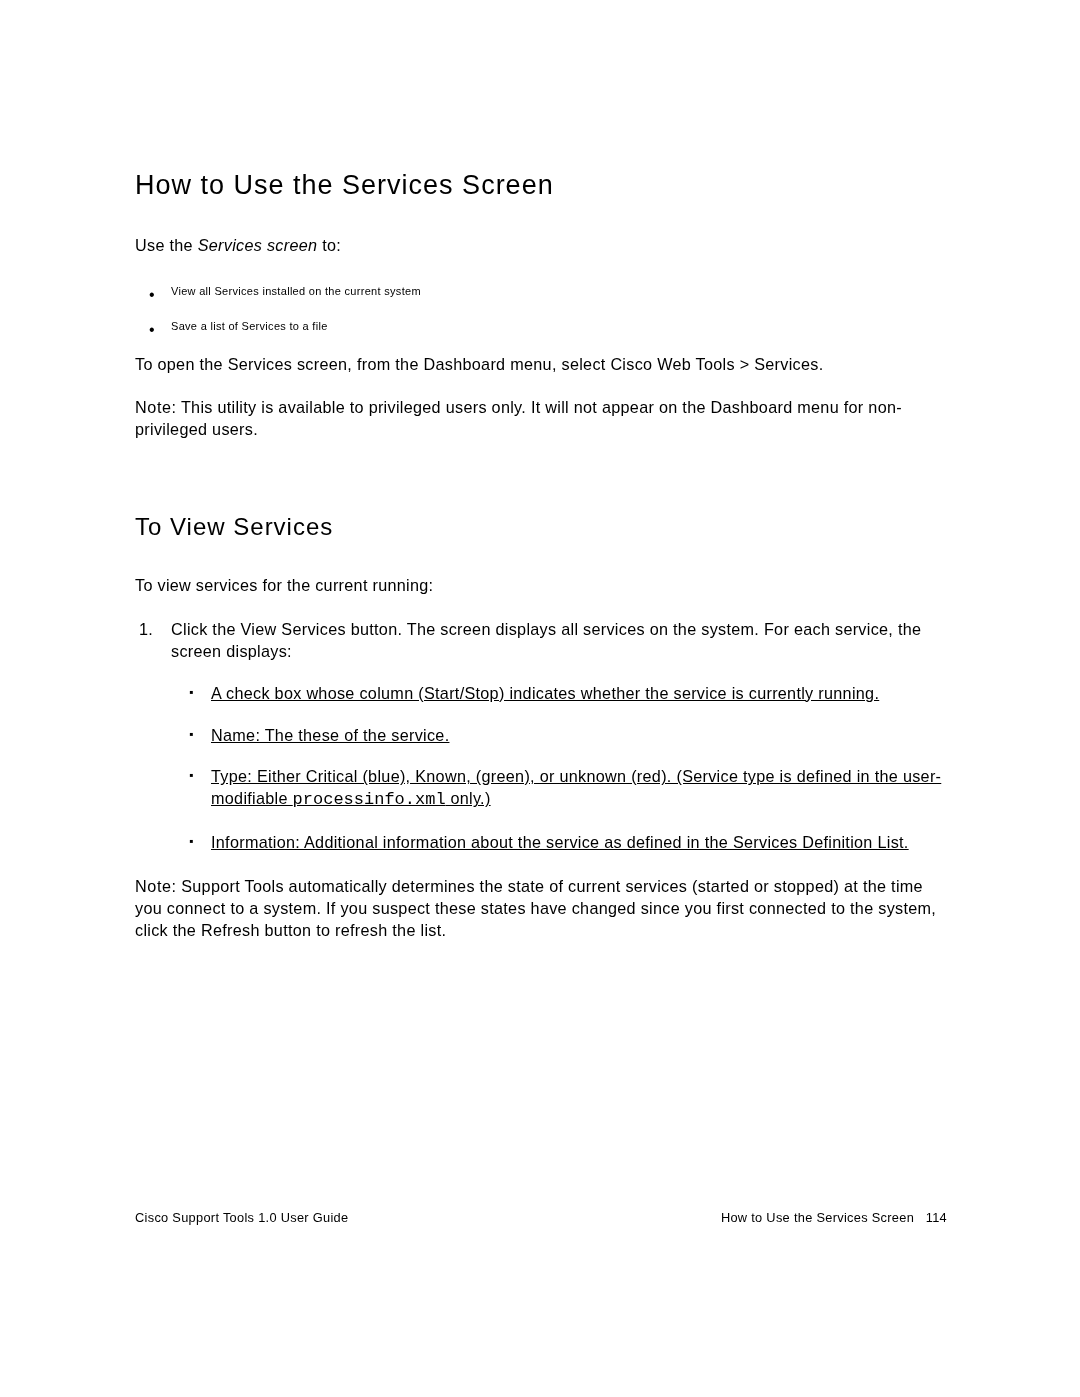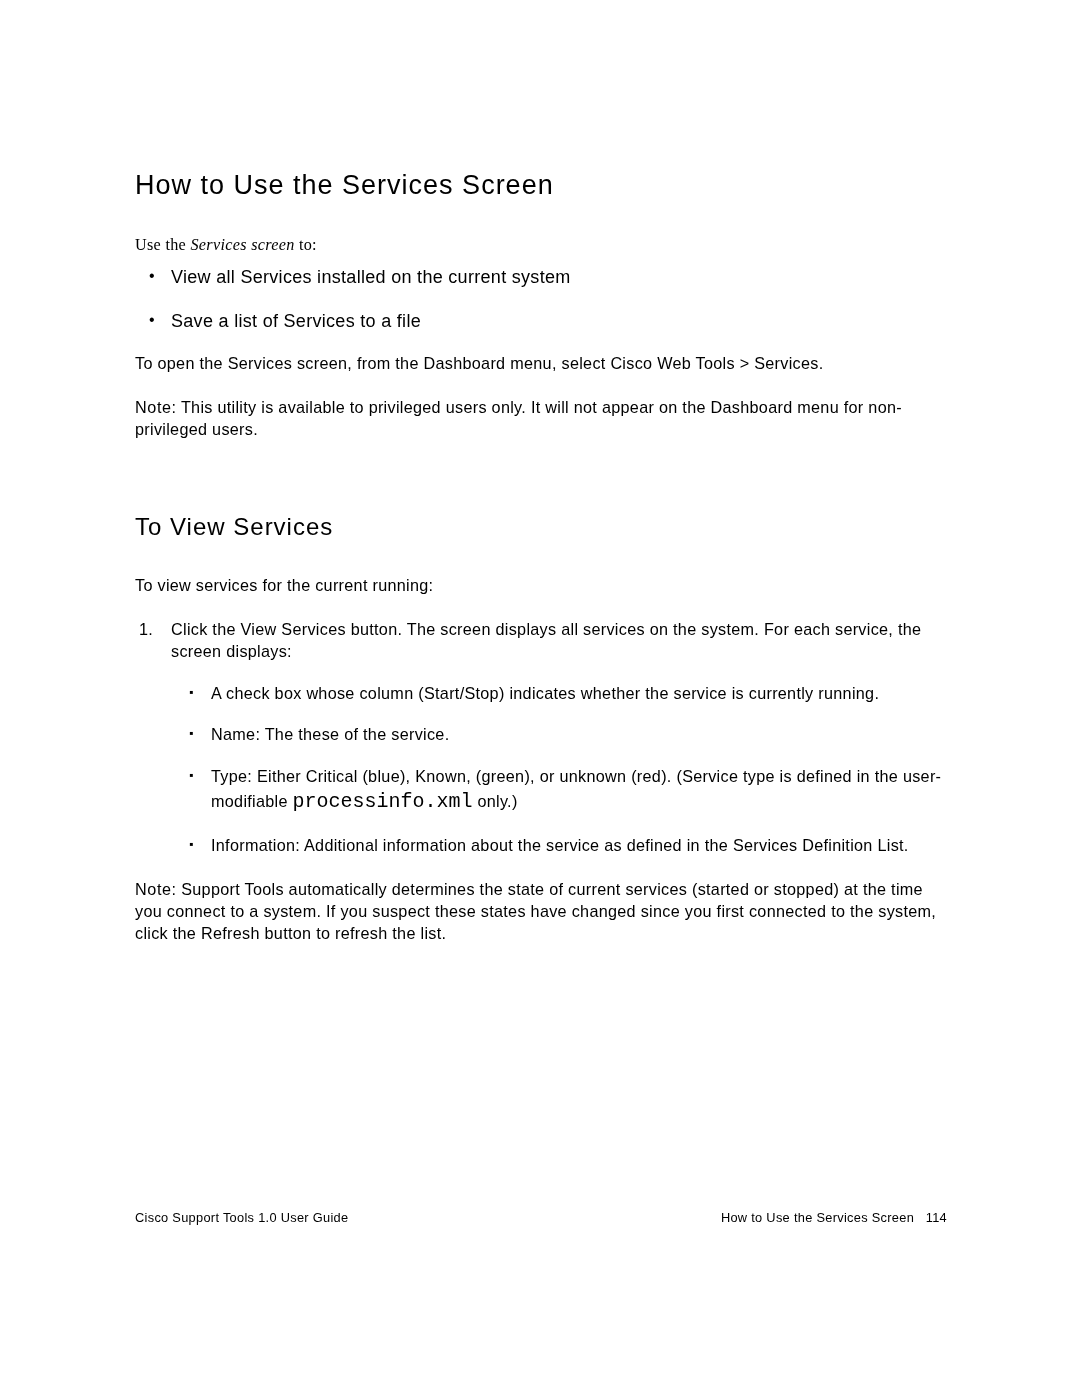--- a/index.html
+++ b/index.html
@@ -27,32 +27,32 @@
     letter-spacing: 1px;
     margin-top: 72px;
     margin-bottom: 34px;
   }
   p {
     font-size: 16.2px;
     line-height: 1.35;
     letter-spacing: 0.3px;
     margin-bottom: 22px;
   }
-  p.intro { margin-bottom: 8px; font-family: Liberation Serif, serif; }
+  p.intro { margin-bottom: 27px; }
   em { font-style: italic; }
-  .mono { font-family: "Courier New", monospace; font-size: 20px; letter-spacing: 0; }
+  .mono { font-family: "Courier New", monospace; font-size: 17px; letter-spacing: 0; }
   strong.note { font-weight: 400; letter-spacing: 0.6px; }
   ul.bullets {
     list-style: none;
     margin: 0 0 20px 0;
   }
   ul.bullets li {
     position: relative;
     padding-left: 36px;
-    font-size: 18px;
+    font-size: 11px;
     line-height: 1.35;
     letter-spacing: 0.3px;
     margin-bottom: 20px;
   }
   ul.bullets li::before {
     content: "•";
     position: absolute;
     left: 14px;
     top: 0;
     font-size: 16px;
@@ -78,20 +78,21 @@
     list-style: none;
     margin: 20px 0 0 0;
   }
   ul.squares li {
     position: relative;
     padding-left: 40px;
     font-size: 16.2px;
     line-height: 1.35;
     letter-spacing: 0.3px;
     margin-bottom: 20px;
+    text-decoration: underline;
   }
   ul.squares li::before {
     content: "▪";
     position: absolute;
     left: 18px;
     top: 1px;
     font-size: 12px;
   }
   .footer {
     position: absolute;

